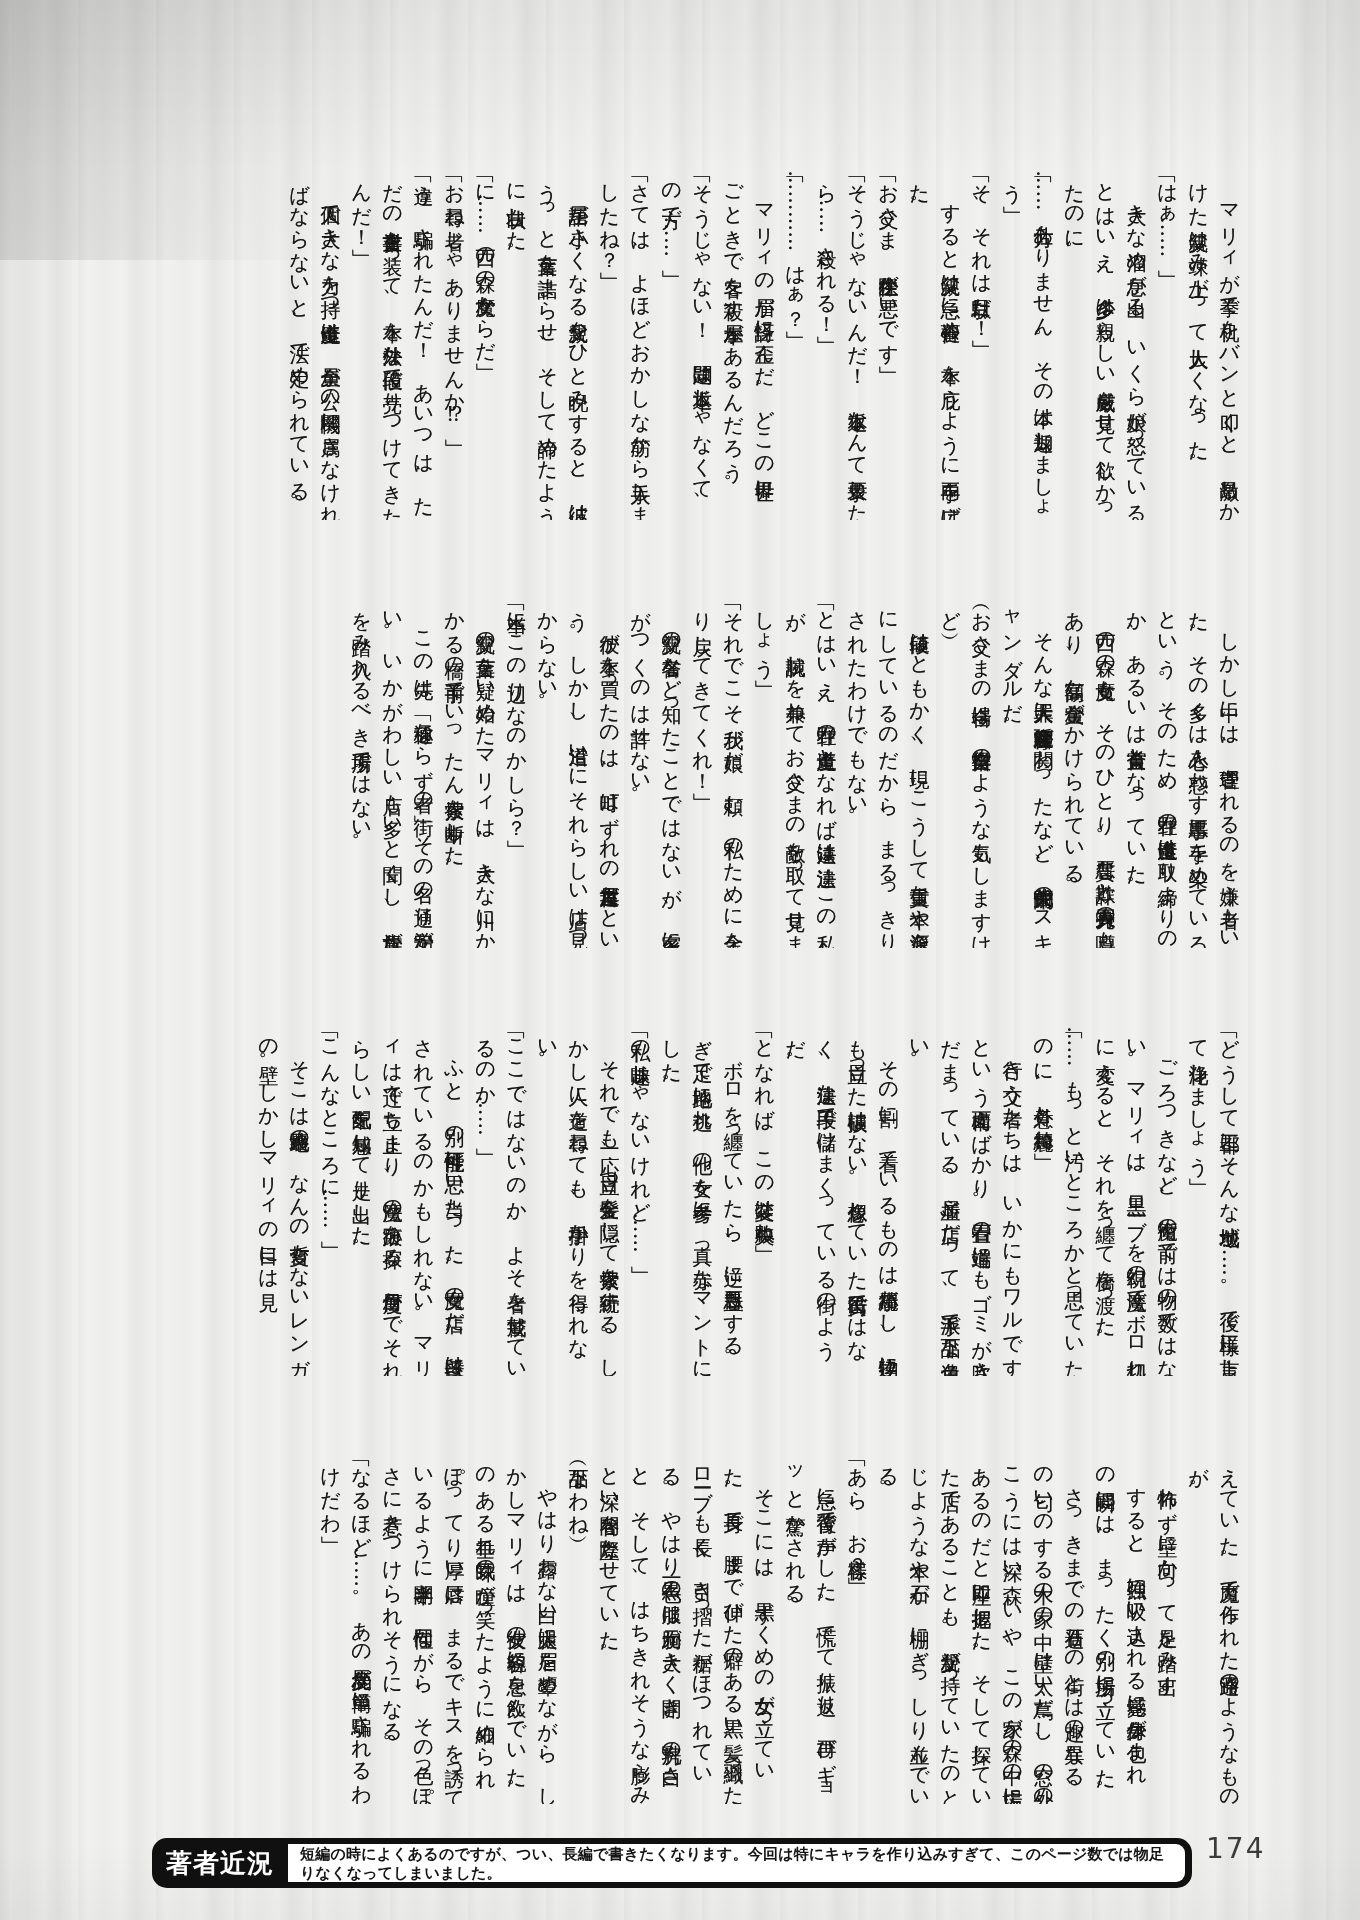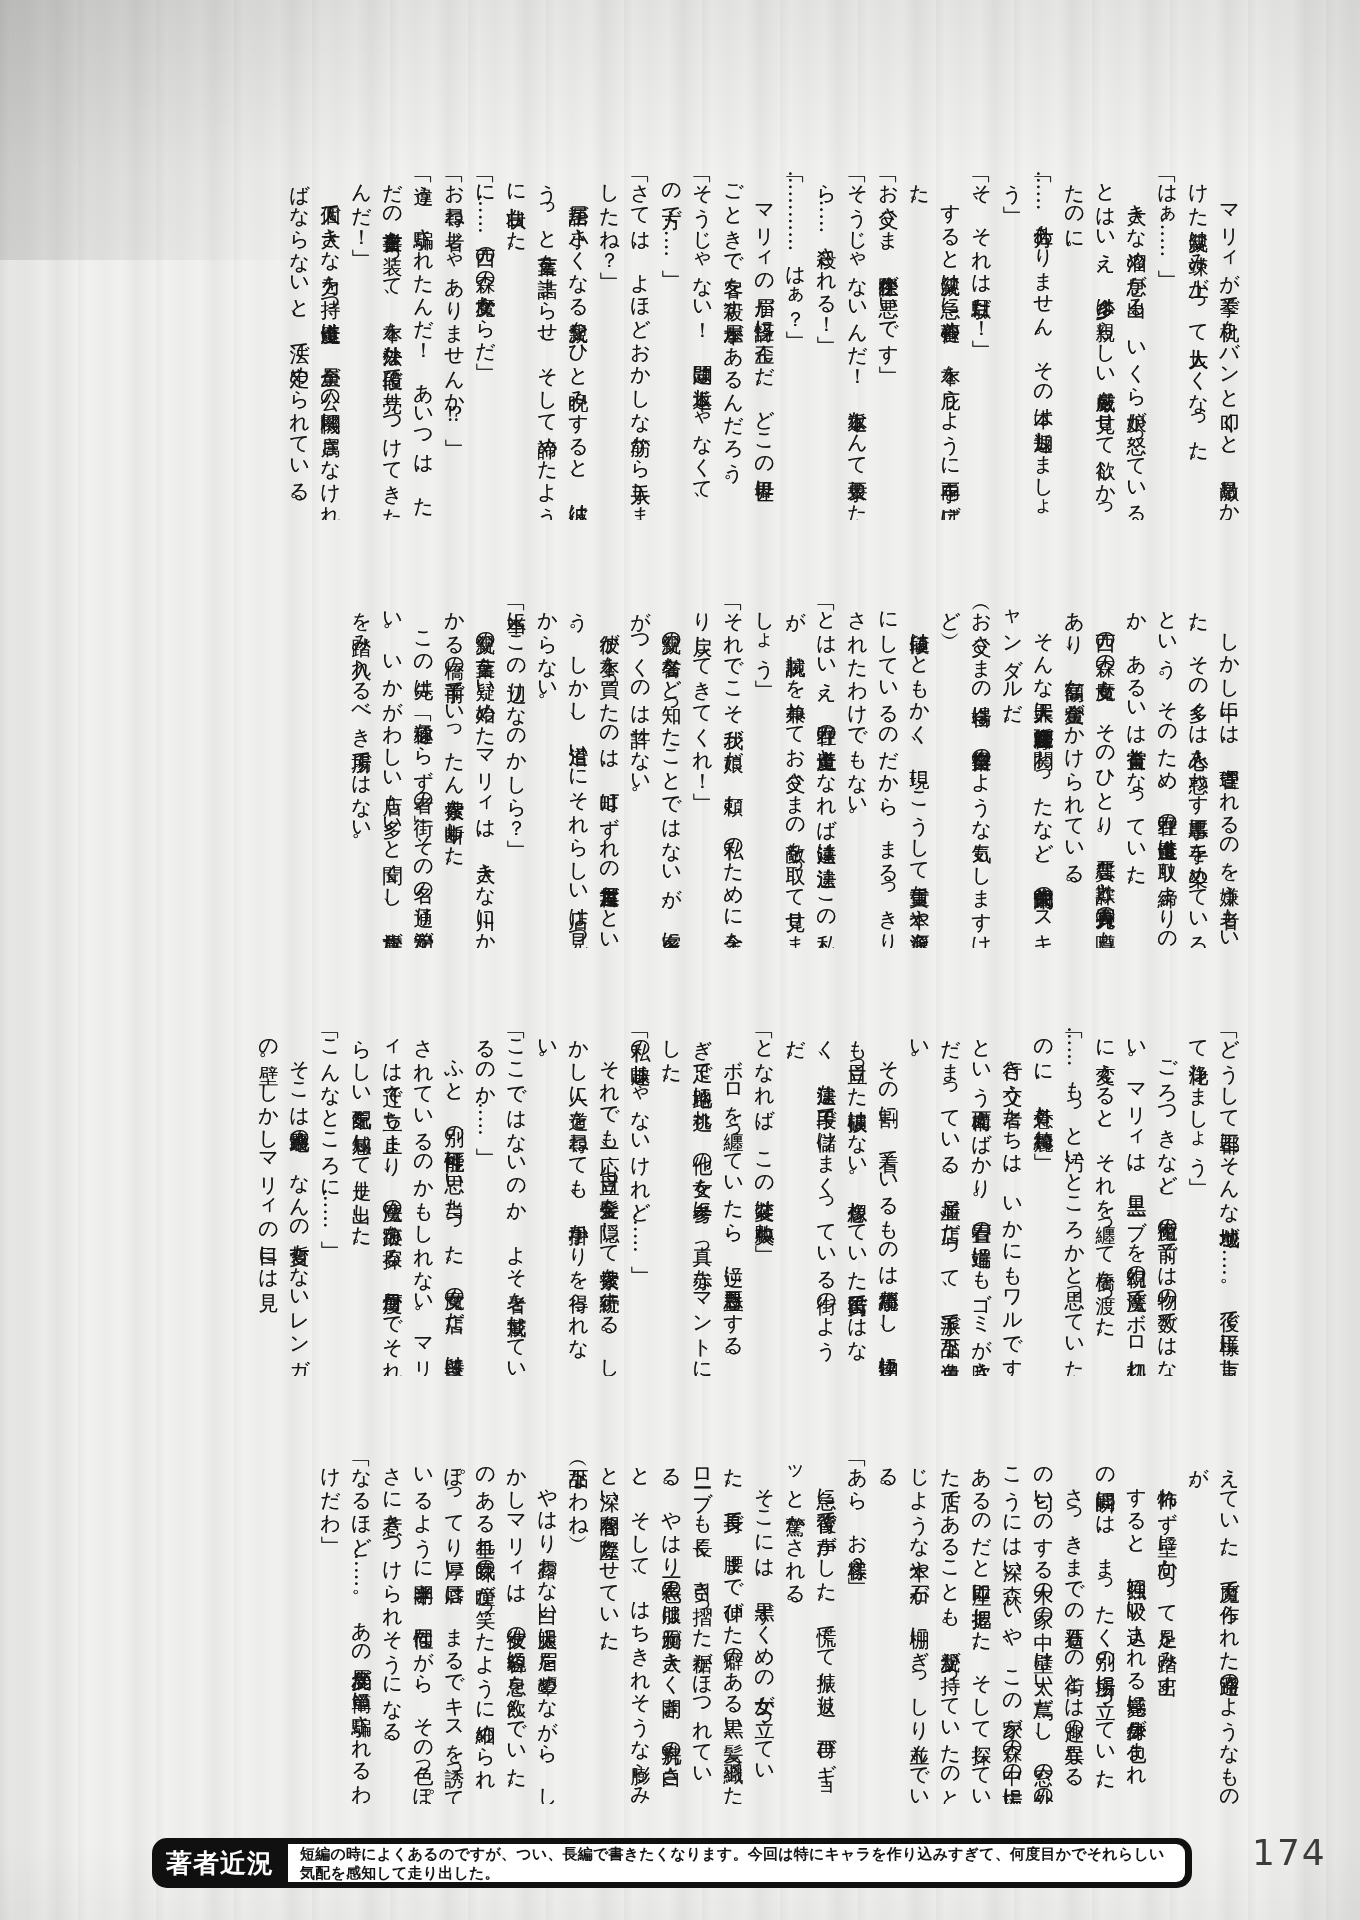--- a/index.html
+++ b/index.html
@@ -90,23 +90,23 @@
   }
   .footer-text{
     font-size:15px;
     font-weight:600;
     line-height:1.25;
     color:#141414;
     letter-spacing:0.2px;
   }
   .page-number{
     position:absolute;
-    left:1252px;top:1832px;
+    left:1206px;top:1832px;
     font-family:"DejaVu Sans","Liberation Sans",sans-serif;
-    font-size:36px;
+    font-size:28px;
     color:var(--color-page_num);
     letter-spacing:2px;
   }
 </style>
 </head>
 <body>
 
 <div class="scan-streaks"></div>
 <div class="corner-shade"></div>
 
@@ -159,17 +159,17 @@
 「あら、お客様？」
 　急に背後で声がした。慌てて振り返り、再びギョッと驚かされる。
 　そこには、黒ずくめの女が立っていた。長身で、腰まで伸びた癖のある黒い髪。羽織ったローブも長く、引き摺った裾がほつれている。やはり黒一色の服は胸元が大きく開き、乳房の白さと、そして、はちきれそうな膨らみと深い谷間を際立たせていた。
 （下品なわね）
 　やはり露わな白い太腿に眉を顰めながら、しかしマリィは、彼女の容貌に息を飲んでいた。愛嬌のある垂れ気味の瞳が笑ったように細められ、ぽってり厚い唇は、まるでキスを誘っているように半開き。同性ながら、その色っぽさに惹きつけられそうになる。
 「なるほど……。あの馬鹿父が簡単に騙されるわけだわ」</div>
 
 <div class="footer-box">
   <div class="footer-label">著者近況</div>
   <div class="footer-panel">
-    <div class="footer-text">短編の時によくあるのですが、つい、長編で書きたくなります。今回は特にキャラを作り込みすぎて、何度目かでそれらしい気配を感知して走り出した。</div>
+    <div class="footer-text">短編の時によくあるのですが、つい、長編で書きたくなります。今回は特にキャラを作り込みすぎて、このページ数では物足りなくなってしまいました。</div>
   </div>
 </div>
 
 <div class="page-number">174</div>
 
 </body></html>

